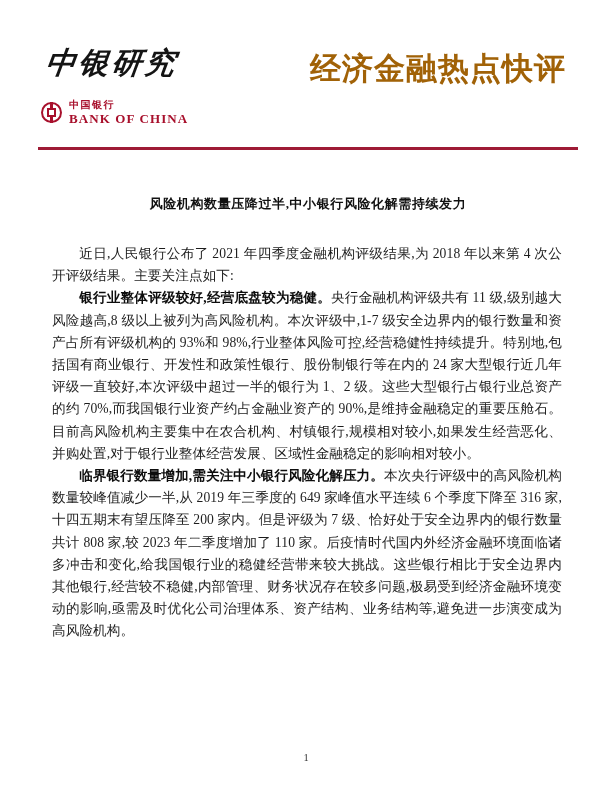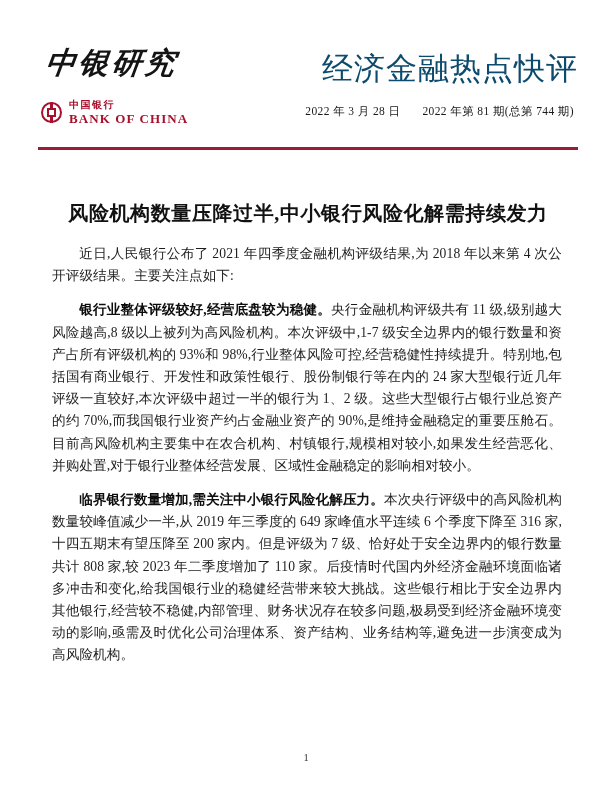--- a/index.html
+++ b/index.html
@@ -111,27 +111,27 @@
     font-size: 13px;
     font-weight: 700;
     letter-spacing: 1.1px;
     color: #A8102C;
     display: block;
     margin-top: 2px;
   }
 
   .pub-title {
     position: absolute;
-    right: 0;
+    right: 12px;
     top: 4px;
     font-family: "Liberation Sans", "DejaVu Sans", sans-serif;
     font-size: 31px;
-    font-weight: 400;
+    font-weight: 700;
     letter-spacing: 1px;
-    color: #0c4a6e;
+    color: #a16207;
     line-height: 1.1;
     white-space: nowrap;
   }
 
   .pub-meta {
     position: absolute;
     right: 4px;
     top: 56px;
     font-family: "Liberation Serif", "DejaVu Serif", serif;
     font-size: 11.5px;
@@ -151,21 +151,21 @@
   }
 
   
   .article-title {
     position: absolute;
     left: 38px;
     top: 186px;
     width: 540px;
     text-align: center;
     font-family: "Liberation Serif", "DejaVu Serif", serif;
-    font-size: 20px;
+    font-size: 13px;
     font-weight: 700;
     letter-spacing: 0.6px;
     color: #111;
     line-height: 1.4;
   }
 
   .body-copy {
     position: absolute;
     left: 52px;
     top: 243px;
@@ -176,21 +176,21 @@
     text-justify: inter-ideograph;
     color: #1c1c1c;
     letter-spacing: 0.1px;
   }
 
   .body-copy p {
     margin: 0 0 0 0;
     text-indent: 2em;
   }
 
-  .body-copy p + p { margin-top: 12px; }
+  .body-copy p + p { margin-top: 0px; }
 
   .lead { font-weight: 700; color: #0d0d0d; }
 
   .page-number {
     position: absolute;
     left: 0;
     top: 752px;
     width: 612px;
     text-align: center;
     font-family: "Liberation Serif", "DejaVu Serif", serif;
@@ -212,23 +212,20 @@
         <div class="boc-mark"></div>
         <div class="boc-text">
           <span class="boc-cn">中国银行</span>
           <span class="boc-en">BANK OF CHINA</span>
         </div>
       </div>
     </div>
 
     <div class="pub-title">经济金融热点快评</div>
 
-    <div class="pub-meta">
-      <span>2022 年 3 月 28 日</span><span class="gap"></span><span>2022 年第 81 期(总第 744 期)</span>
-    </div>
   </div>
 
   <div class="rule"></div>
 
   <h1 class="article-title">风险机构数量压降过半,中小银行风险化解需持续发力</h1>
 
   <div class="body-copy">
     <p>
       <span class="lead"></span><span>近日,人民银行公布了 2021 年四季度金融机构评级结果,为 2018 年以来第 4 次公开评级结果。主要关注点如下:</span>
     </p>

